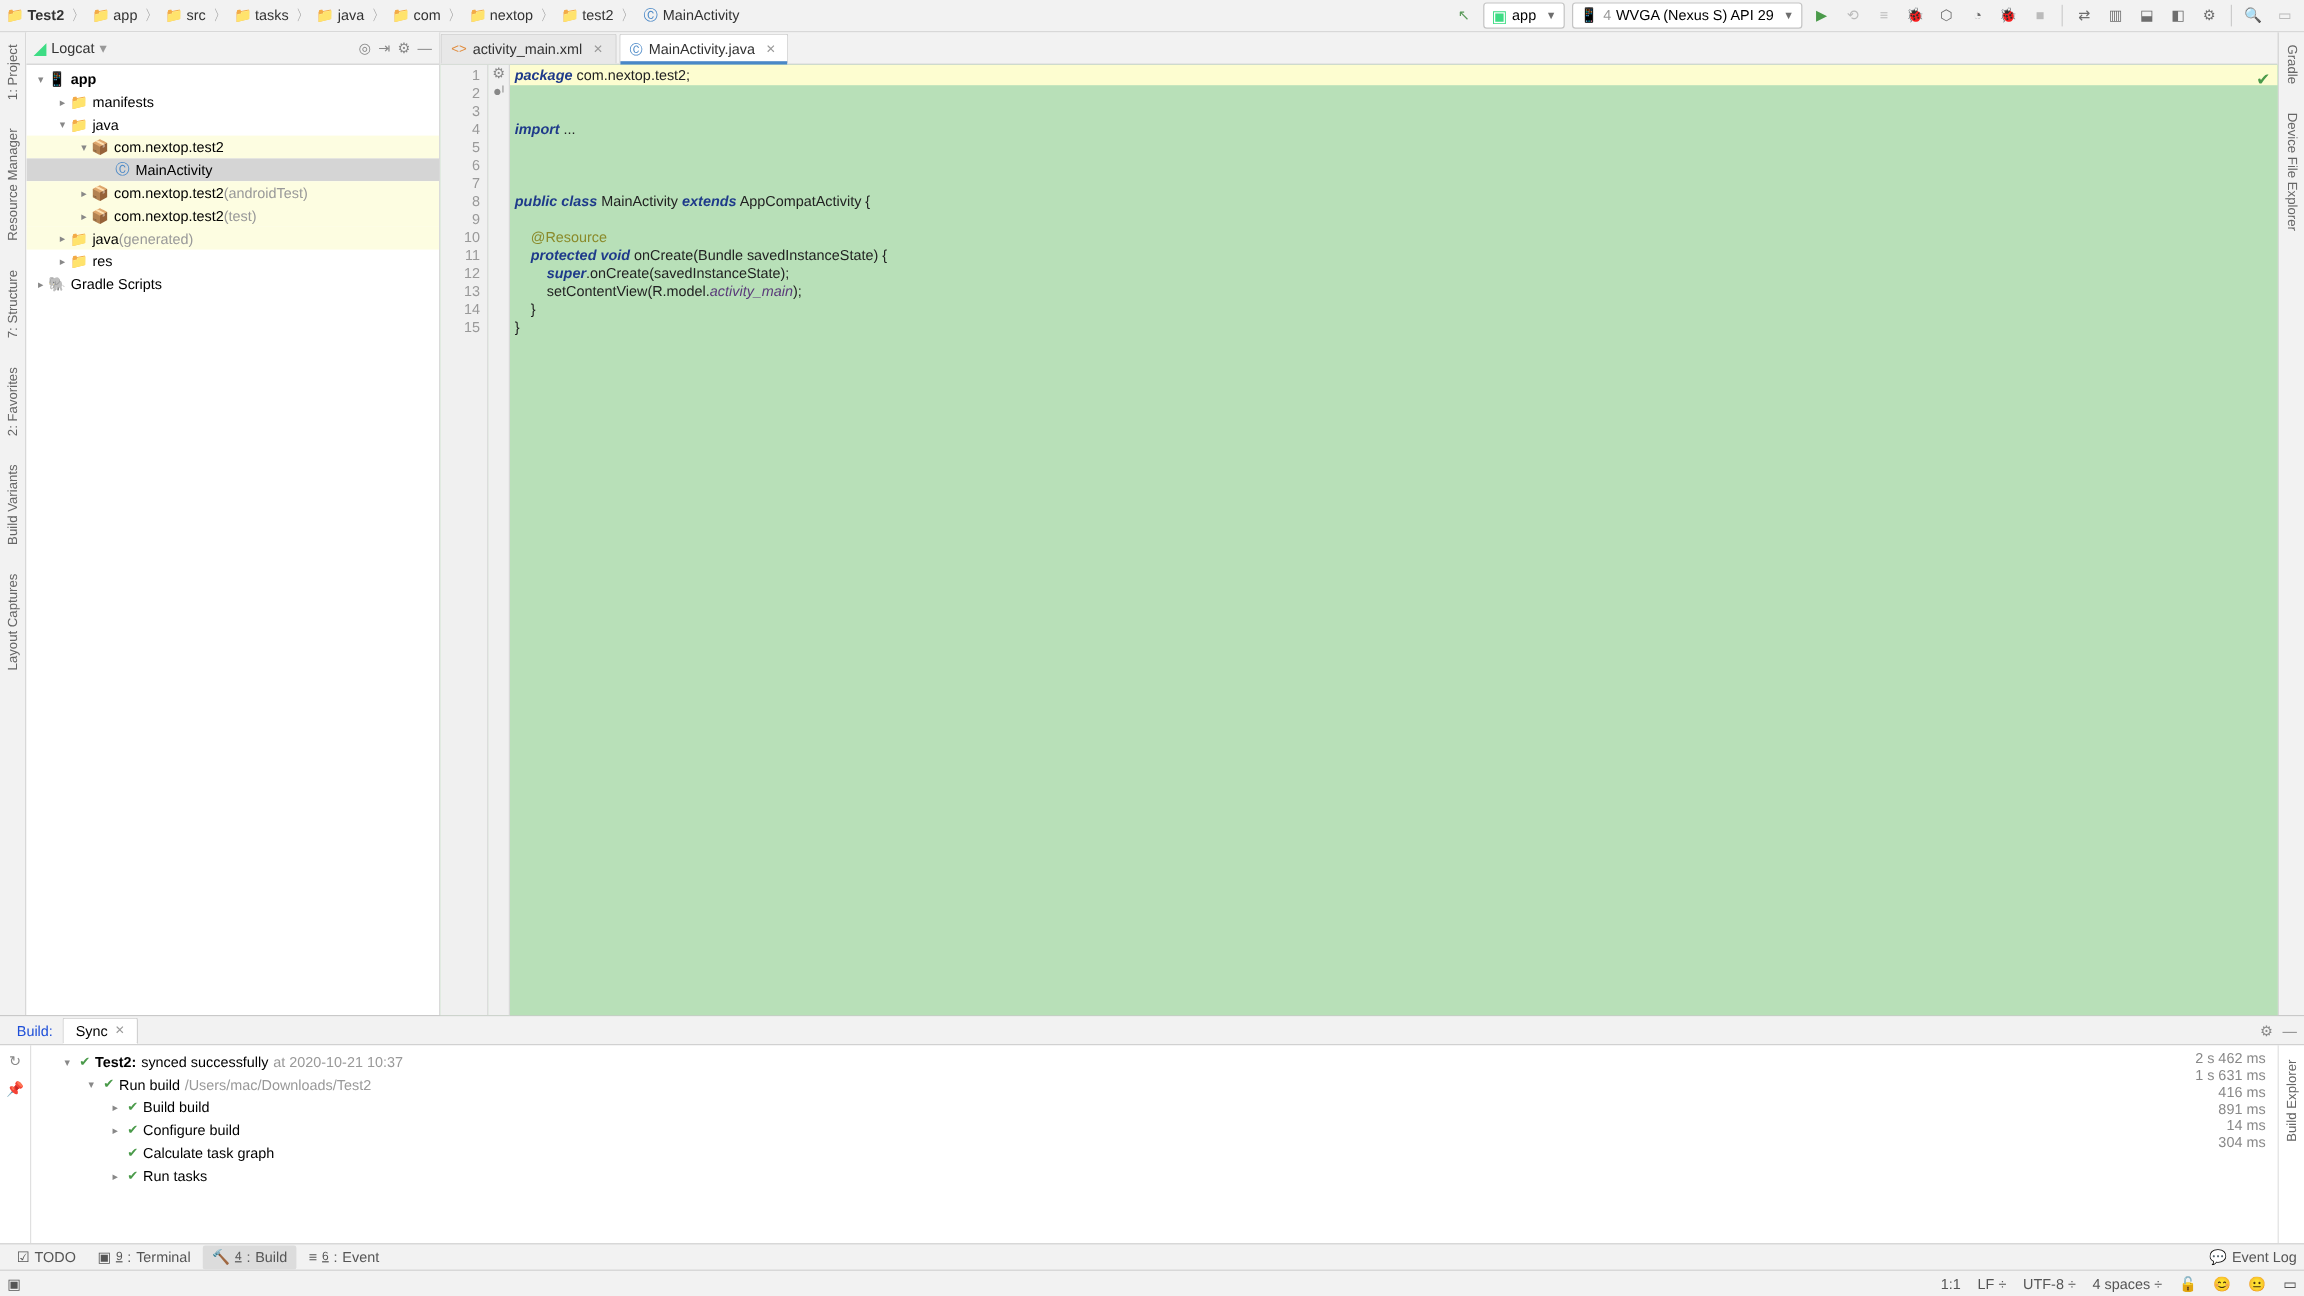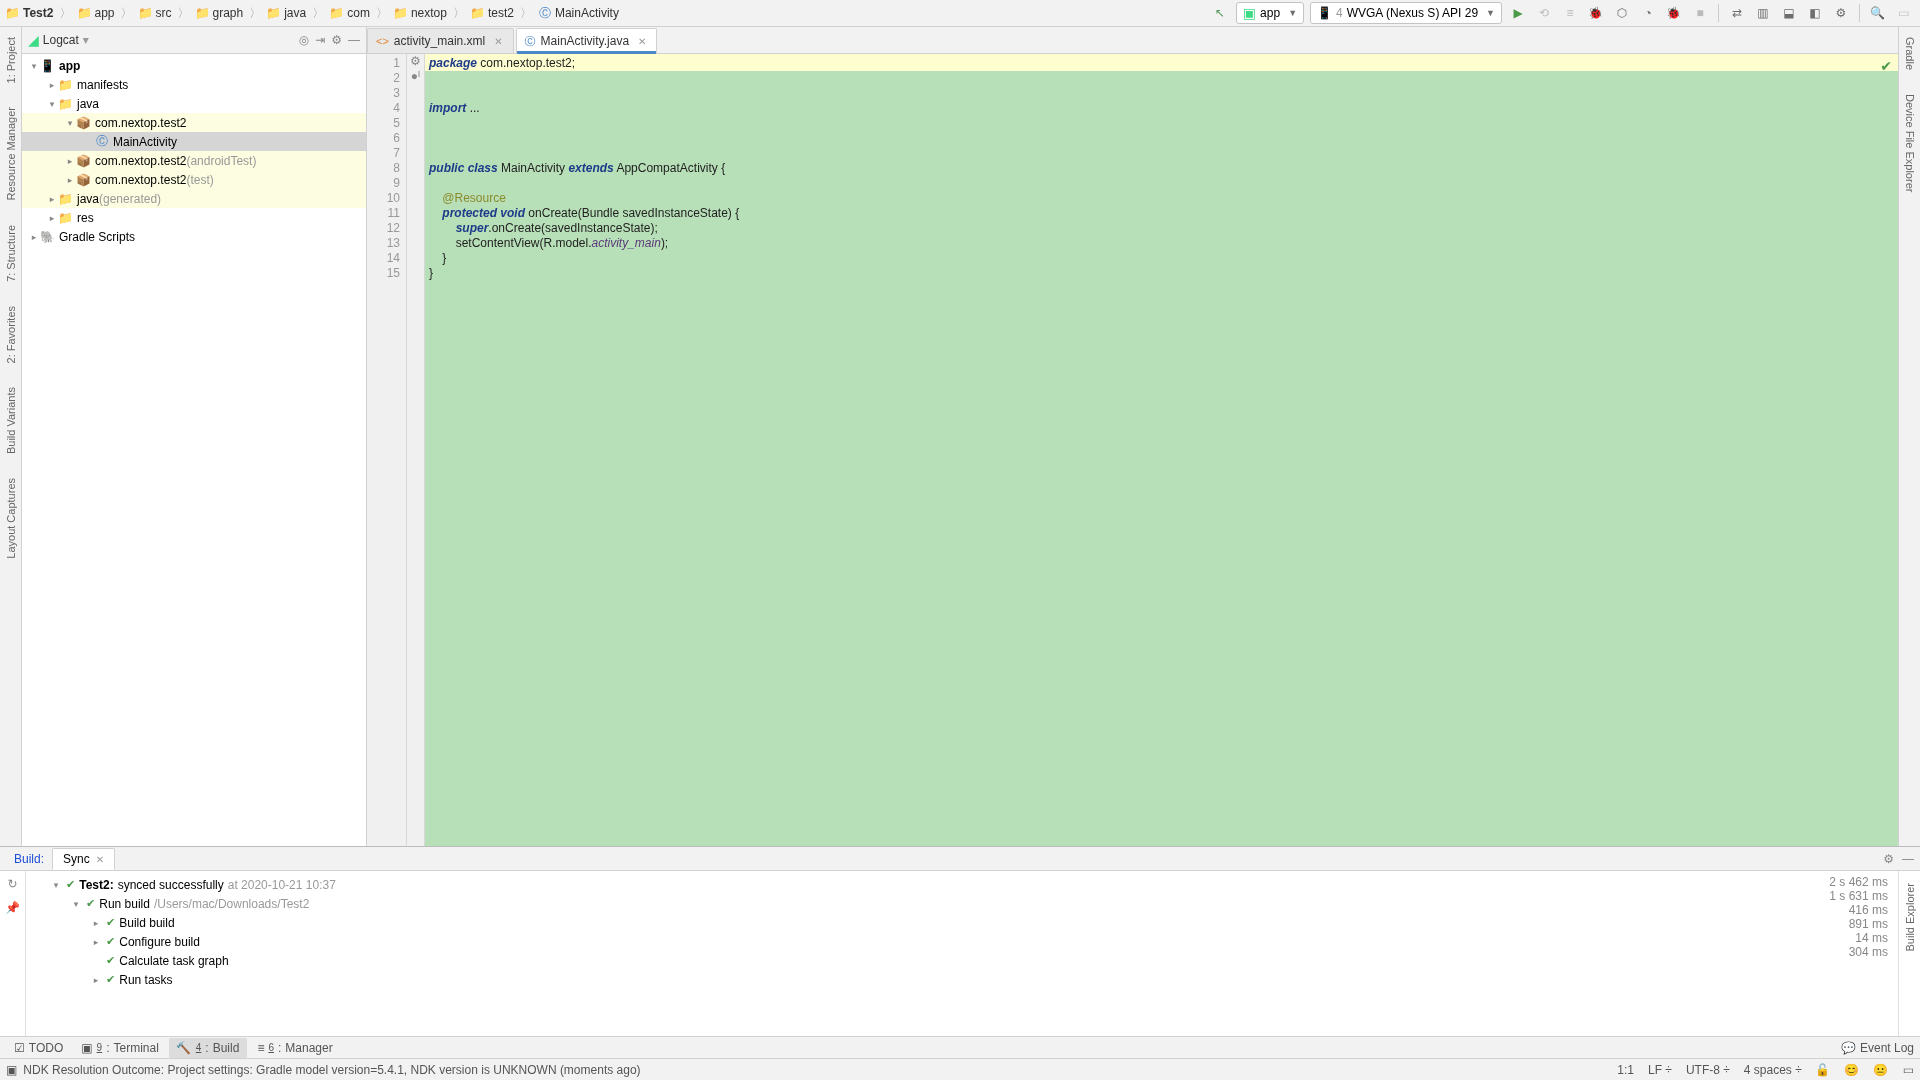--- a/index.html
+++ b/index.html
@@ -83,21 +83,21 @@
         <span>app</span>
         <span class="sep">〉</span>
       </div>
       <div class="crumb">
         <span class="crumb-icon fld-icon">📁</span>
         <span>src</span>
         <span class="sep">〉</span>
       </div>
       <div class="crumb">
         <span class="crumb-icon fld-icon">📁</span>
-        <span>graph</span>
+        <span>tasks</span>
         <span class="sep">〉</span>
       </div>
       <div class="crumb">
         <span class="crumb-icon fld-icon">📁</span>
         <span>java</span>
         <span class="sep">〉</span>
       </div>
       <div class="crumb">
         <span class="crumb-icon fld-icon">📁</span>
         <span>com</span>
@@ -382,31 +382,30 @@
   <div class="btab active">
       <span>🔨</span>
       <span class="u">4</span>
       <span>:</span>
       <span>Build</span>
     </div>
   <div class="btab">
       <span>≡</span>
       <span class="u">6</span>
       <span>:</span>
-      <span>Manager</span>
+      <span>Event</span>
     </div>
   <div class="right">
     <span>💬</span>
     <span>Event Log</span>
   </div>
 </div>
 
 <div class="status-bar">
   <span style="margin-right:6px">▣</span>
-  <span>NDK Resolution Outcome: Project settings: Gradle model version=5.4.1, NDK version is UNKNOWN (moments ago)</span>
   <div class="right">
     <span>1:1</span>
     <span><span>LF</span> ÷</span>
     <span><span>UTF-8</span> ÷</span>
     <span><span>4 spaces</span> ÷</span>
     <span>🔓</span>
     <span>😊</span>
     <span>😐</span>
     <span>▭</span>
   </div>

